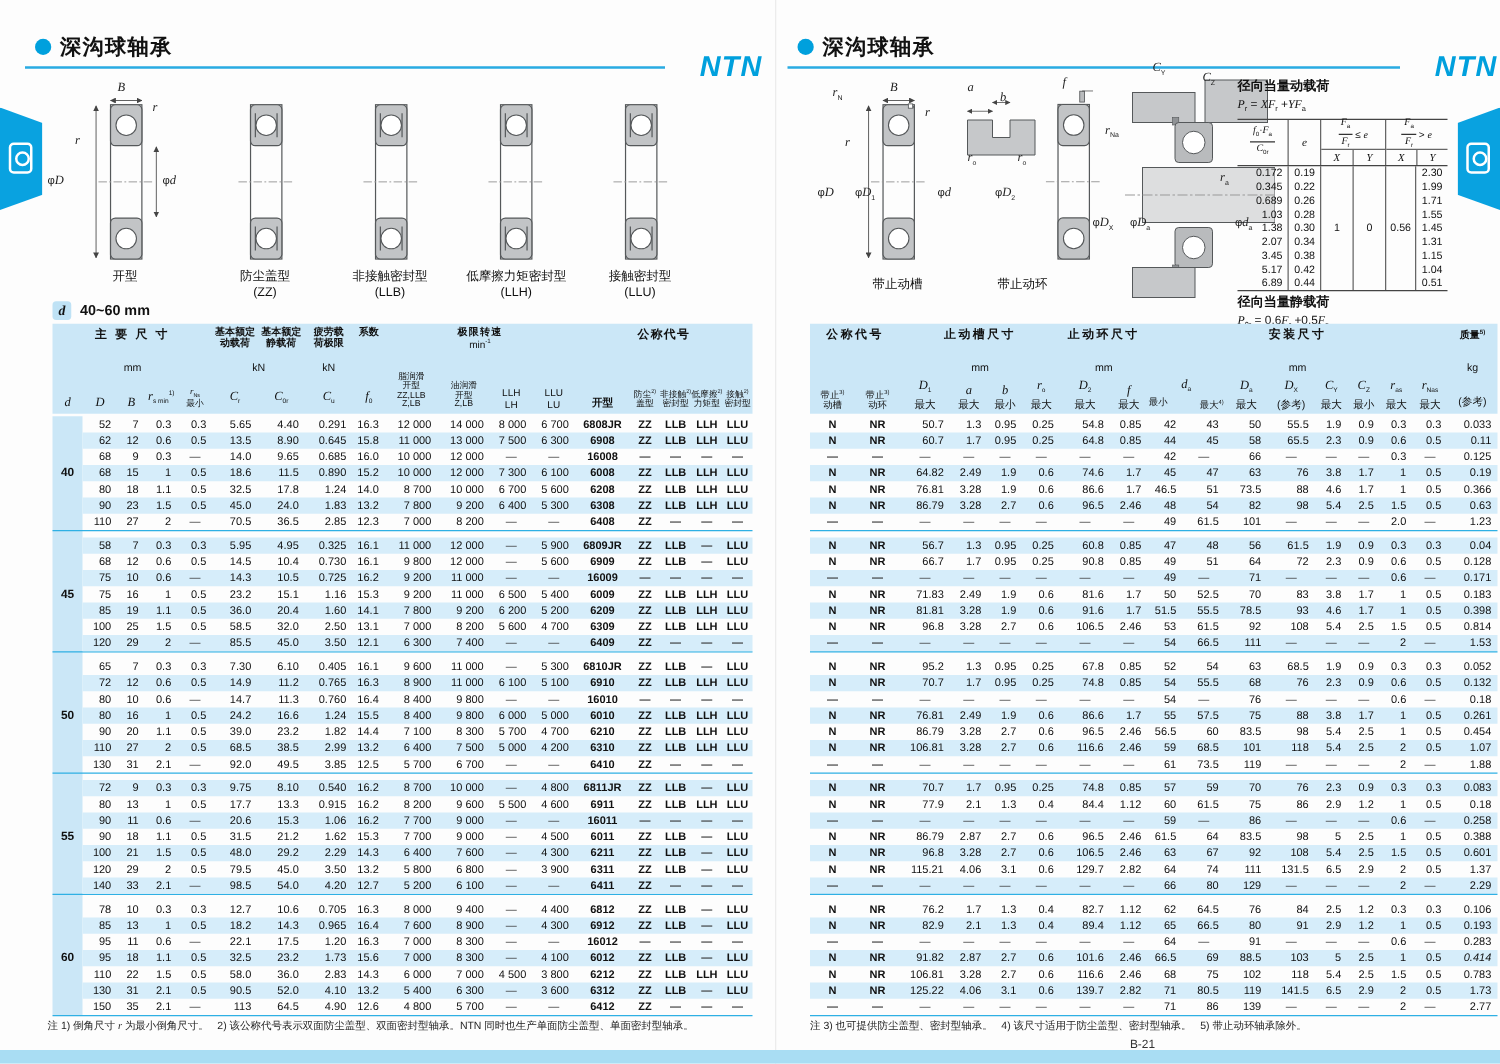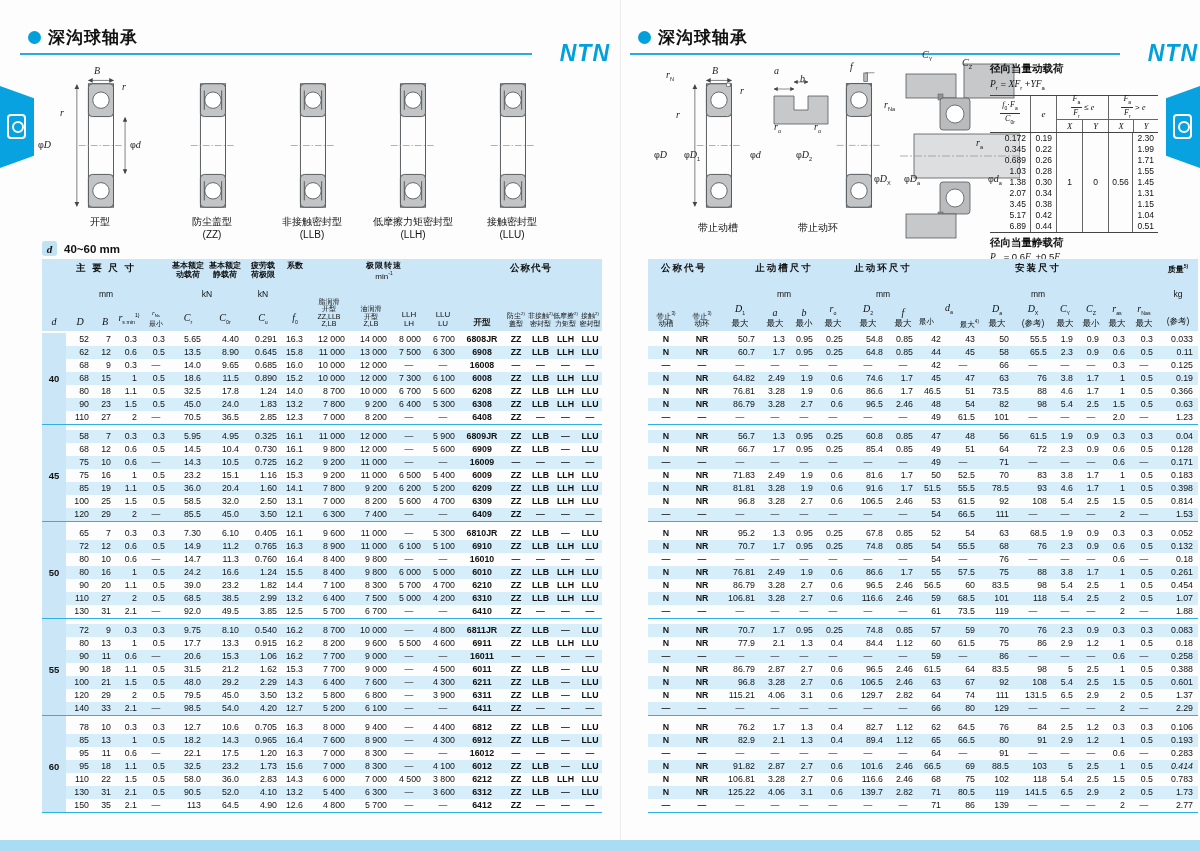--- a/index.html
+++ b/index.html
@@ -898,20 +898,21 @@
           <div class="tcell c12" style="width: 44px;">6412</div>
           <div class="tcell c13" style="width: 24px;">ZZ</div>
           <div class="tcell c14 dash" style="width: 25px;">—</div>
           <div class="tcell c15 dash" style="width: 25px;">—</div>
           <div class="tcell c16 dash" style="width: 24px;">—</div>
         </div>
         <div class="endline"></div>
       </div>
   </div>
 
+  <div class="fnote">注 1) 倒角尺寸 <i>r</i> 为最小倒角尺寸。&nbsp;&nbsp;&nbsp;2) 该公称代号表示双面防尘盖型、双面密封型轴承。NTN 同时也生产单面防尘盖型、单面密封型轴承。</div>
 </div>
 
 <div class="page page-r">
   <div class="ptitle">
     <span class="bullet"></span>
     <span>深沟球轴承</span>
   </div>
   <div class="rule"></div>
   <div class="ntn">NTN</div>
 
@@ -1251,21 +1252,21 @@
           <div class="tcell c15" style="width: 28px;">0.3</div>
           <div class="tcell c16" style="width: 40px;">0.04</div>
         </div>
         <div class="trow">
           <div class="tcell c0" style="width: 36px;">N</div>
           <div class="tcell c1" style="width: 36px;">NR</div>
           <div class="tcell c2" style="width: 40px;">66.7</div>
           <div class="tcell c3" style="width: 30px;">1.7</div>
           <div class="tcell c4" style="width: 28px;">0.95</div>
           <div class="tcell c5" style="width: 30px;">0.25</div>
-          <div class="tcell c6" style="width: 40px;">85.4</div>
+          <div class="tcell c6" style="width: 40px;">90.8</div>
           <div class="tcell c7" style="width: 30px;">0.85</div>
           <div class="tcell c8" style="width: 28px;">49</div>
           <div class="tcell c9" style="width: 34px;">51</div>
           <div class="tcell c10" style="width: 34px;">64</div>
           <div class="tcell c11" style="width: 38px;">72</div>
           <div class="tcell c12" style="width: 26px;">2.3</div>
           <div class="tcell c13" style="width: 26px;">0.9</div>
           <div class="tcell c14" style="width: 26px;">0.6</div>
           <div class="tcell c15" style="width: 28px;">0.5</div>
           <div class="tcell c16" style="width: 40px;">0.128</div>
@@ -1764,20 +1765,22 @@
           <div class="tcell c12 dash" style="width: 26px;">—</div>
           <div class="tcell c13 dash" style="width: 26px;">—</div>
           <div class="tcell c14" style="width: 26px;">2</div>
           <div class="tcell c15 dash" style="width: 28px;">—</div>
           <div class="tcell c16" style="width: 40px;">2.77</div>
         </div>
         <div class="endline"></div>
       </div>
   </div>
 
+  <div class="fnote">注 3) 也可提供防尘盖型、密封型轴承。&nbsp;&nbsp;&nbsp;4) 该尺寸适用于防尘盖型、密封型轴承。&nbsp;&nbsp;&nbsp;5) 带止动环轴承除外。</div>
+  <div class="pno">B-21</div>
 </div>
 
 <div class="tab tab-l">
   <div class="brgicon"></div>
 </div>
 <div class="tab tab-r">
   <div class="brgicon"></div>
 </div>
 <div class="gutter"></div>
 <div class="bstrip"></div>

